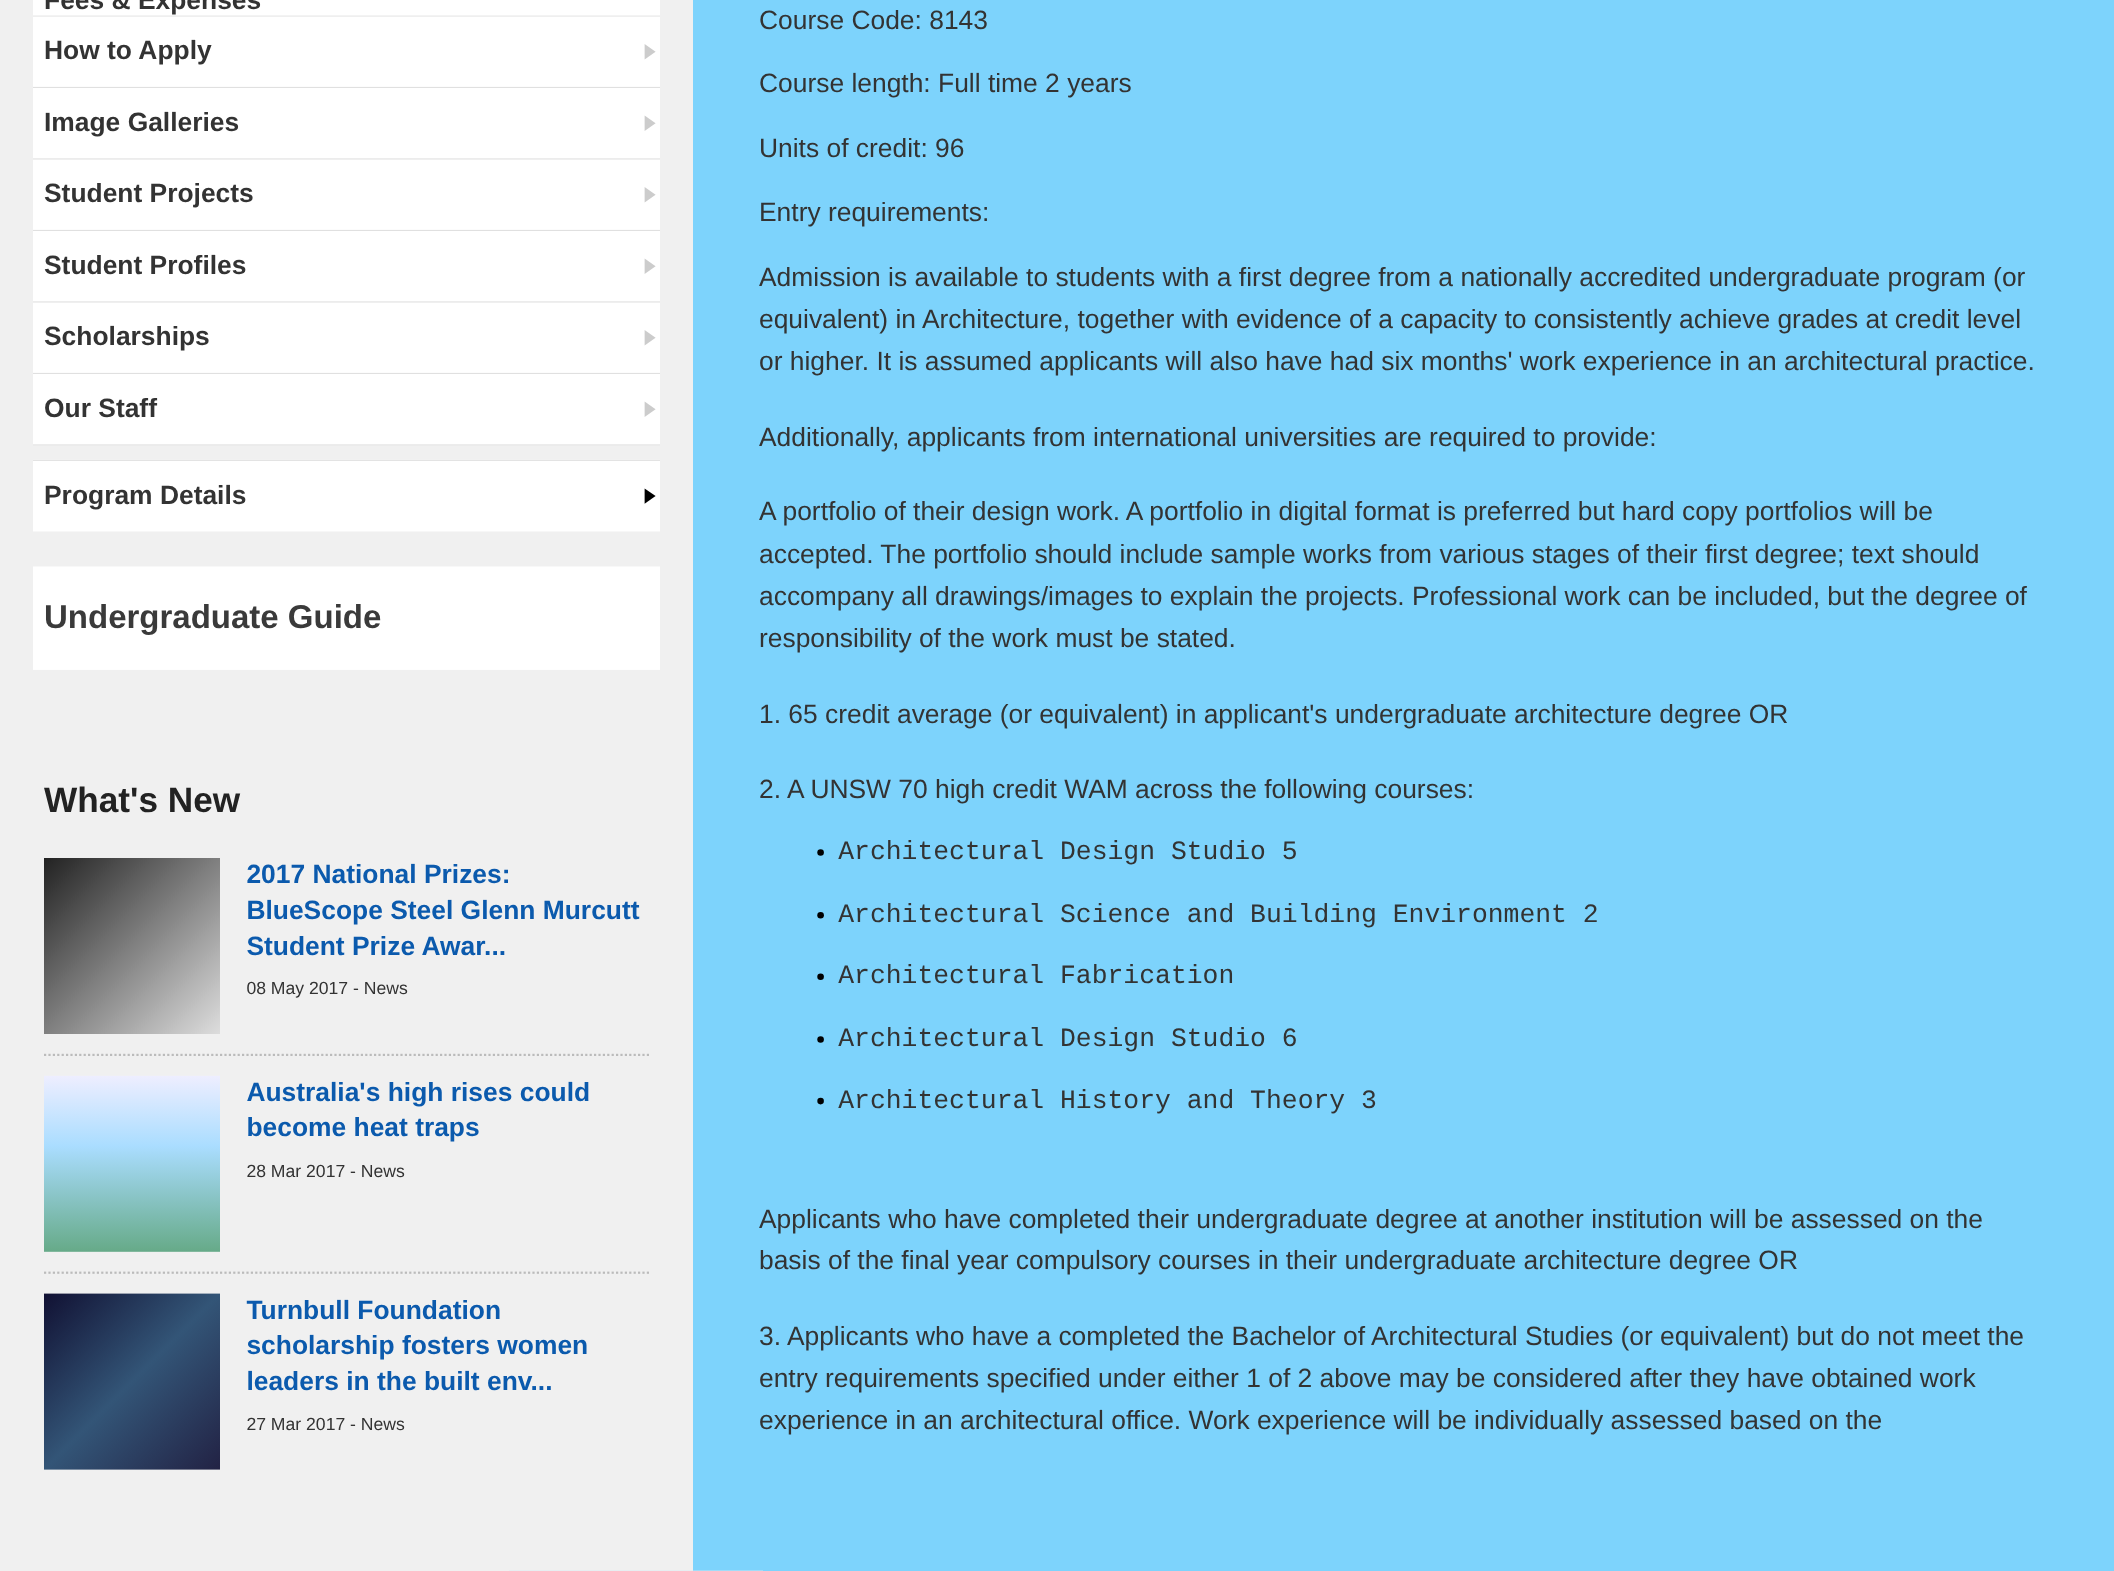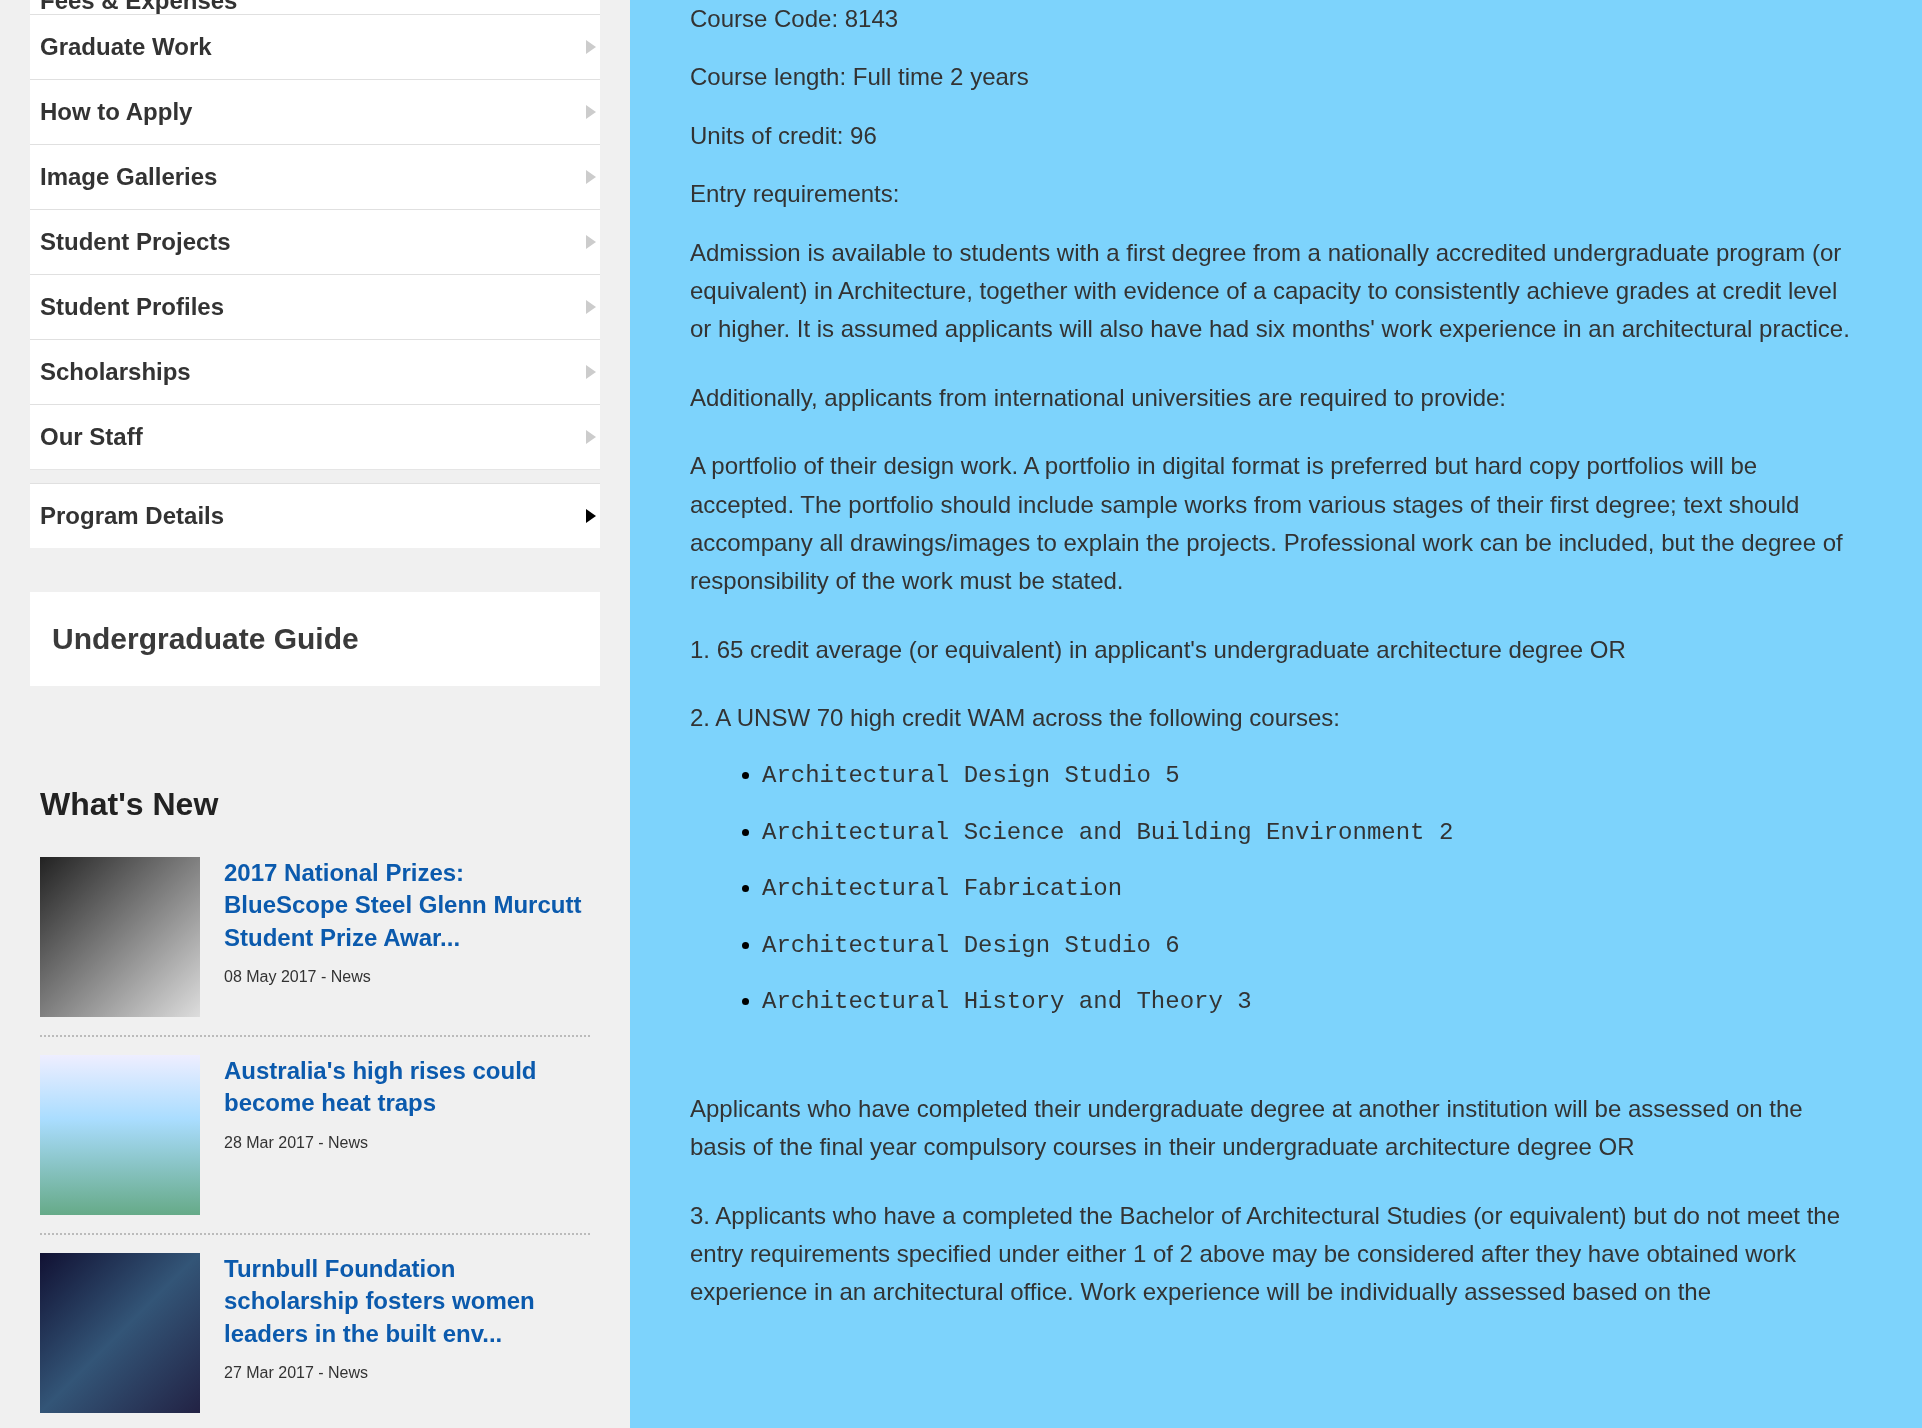--- a/index.html
+++ b/index.html
@@ -54,25 +54,25 @@
     overflow: hidden;
     height: 14px;
   }
   .nav-gap {
     height: 14px;
     background: #f0f0f0;
     border-top: 1px solid #e5e5e5;
   }
   .section-title {
     background: #fff;
-    padding: 30px 22px;
+    padding: 30px 10px;
     font-size: 30px;
     font-weight: bold;
     color: #3a3a3a;
-    margin-top: 44px;
+    margin-top: 32px;
   }
   .whats-new-section {
     margin-top: 100px;
     padding: 0 10px;
   }
   .whats-new-title {
     font-size: 32px;
     font-weight: bold;
     color: #222;
     margin-bottom: 24px;
@@ -129,24 +129,20 @@
   .bullet-list li::marker { color: #000; }
 </style>
 </head>
 <body>
 
 <div class="wrap">
   <aside class="sidebar">
     <div class="nav-list">
       <div class="nav-item cut first">
         <span>Fees &amp; Expenses</span>
-      </div>
-      <div class="nav-item">
-        <span>Graduate Work</span>
-        <span class="tri"></span>
       </div>
       <div class="nav-item">
         <span>How to Apply</span>
         <span class="tri"></span>
       </div>
       <div class="nav-item">
         <span>Image Galleries</span>
         <span class="tri"></span>
       </div>
       <div class="nav-item">

